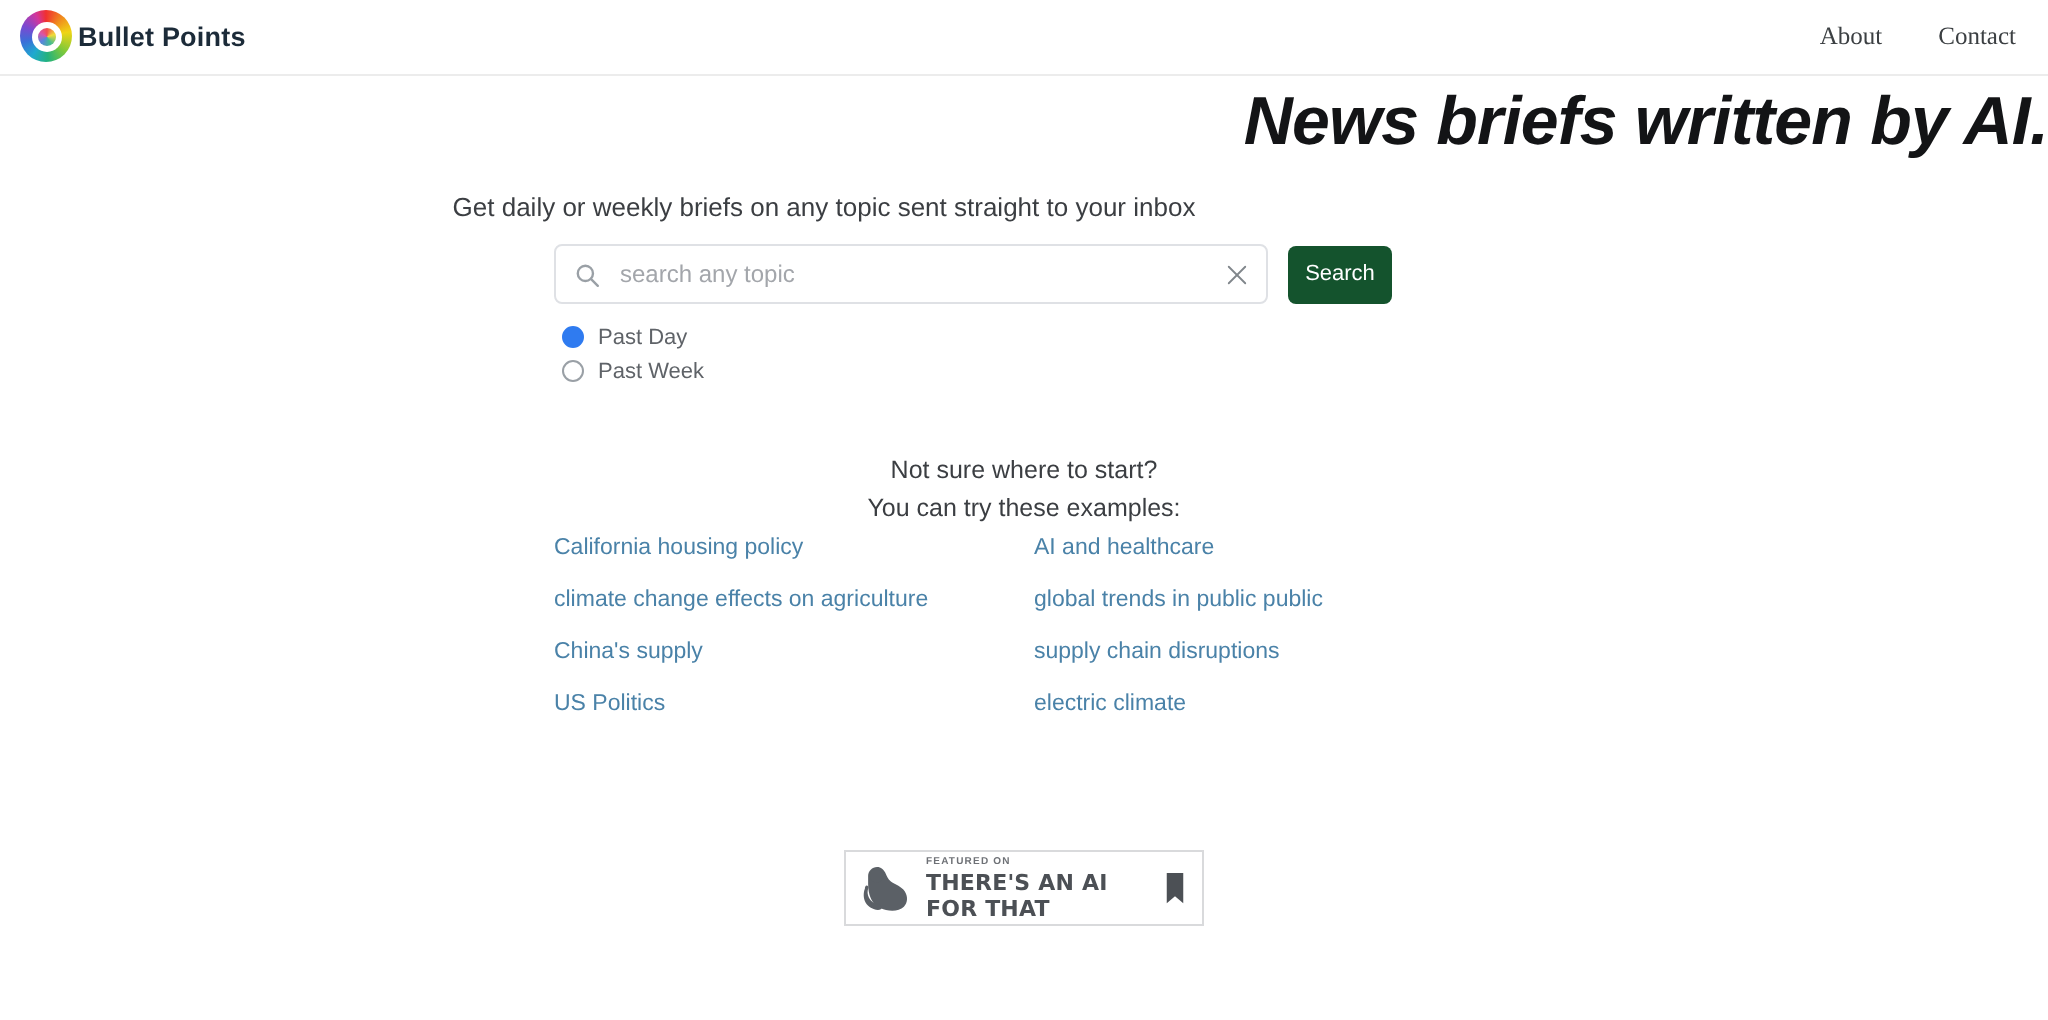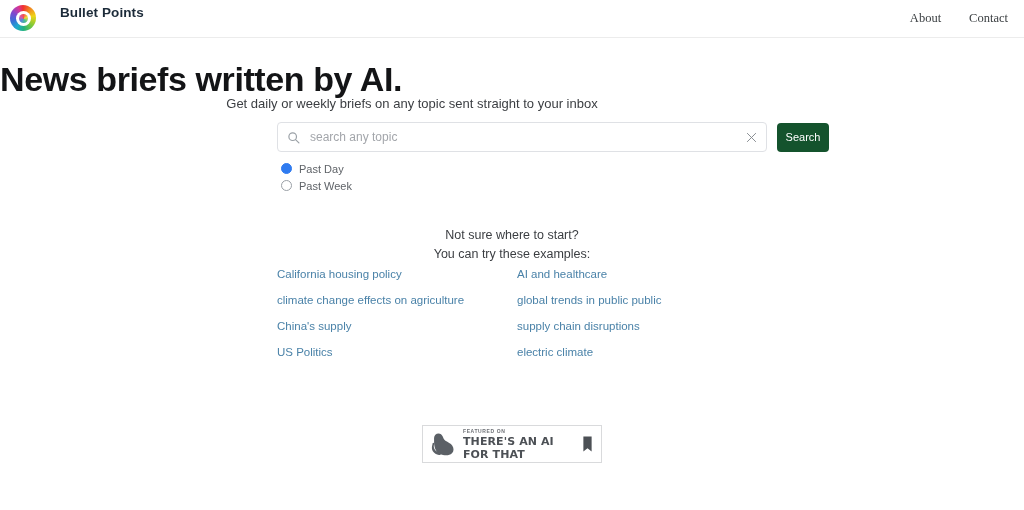--- a/index.html
+++ b/index.html
@@ -14,21 +14,21 @@
 
   
   .header {
     position: absolute; top: 0; left: 0;
     width: 1024px; height: 38px;
     border-bottom: 1px solid #ececec;
     background: #ffffff;
   }
   .brand {
     position: absolute; left: 10px; top: 5px;
-    display: flex; gap: 24px;
+    display: flex; align-items: center; gap: 3px;
     cursor: pointer;
   }
   .brand-logo {
     width: 26px; height: 26px; border-radius: 50%;
     background: conic-gradient(
       #f03030 0deg, #f08a1e 40deg, #efd515 80deg,
       #7fc93a 130deg, #23b27c 175deg, #1fa9cf 215deg,
       #3a6fd8 255deg, #7b49d1 295deg, #d2379c 335deg, #f03030 360deg);
     display: flex; align-items: center; justify-content: center;
     position: relative;
@@ -54,39 +54,40 @@
     position: absolute; right: 16px; top: 11px;
     display: flex; gap: 28px; align-items: center;
   }
   .nav a {
     font-size: 12.5px; color: #3c4043;
     text-decoration: none; cursor: pointer; white-space: nowrap; font-family: Liberation Serif, serif;
   }
 
   
   .hero-title {
-    position: absolute; top: 60px; left: 0; width: 1024px;
-    text-align: left;
+    position: absolute; top: 42px; left: 0; width: 1024px;
+    text-align: right;
     font-size: 34px; font-weight: bold; color: #131416;
     letter-spacing: -0.4px;
+    font-style: italic;
   }
   .hero-sub {
     position: absolute; top: 96px; left: 0; width: 824px;
     text-align: center;
     font-size: 13px; color: #3b3e42;
   }
 
   
   .search-row {
     position: absolute; top: 122px; left: 277px;
     display: flex; align-items: center; gap: 10px;
   }
   .search-box {
     position: relative;
-    width: 490px; height: 30px;
+    width: 357px; height: 30px;
     border: 1px solid #dfe1e5; border-radius: 4px;
     background: #fff;
     display: flex; align-items: center;
   }
   .search-icon { margin-left: 9px; display: flex; align-items: center; }
   .search-input {
     flex: 1; border: none; outline: none;
     font-size: 12px; color: #3c4043;
     font-family: "Liberation Sans", sans-serif;
     margin-left: 8px; background: transparent;

